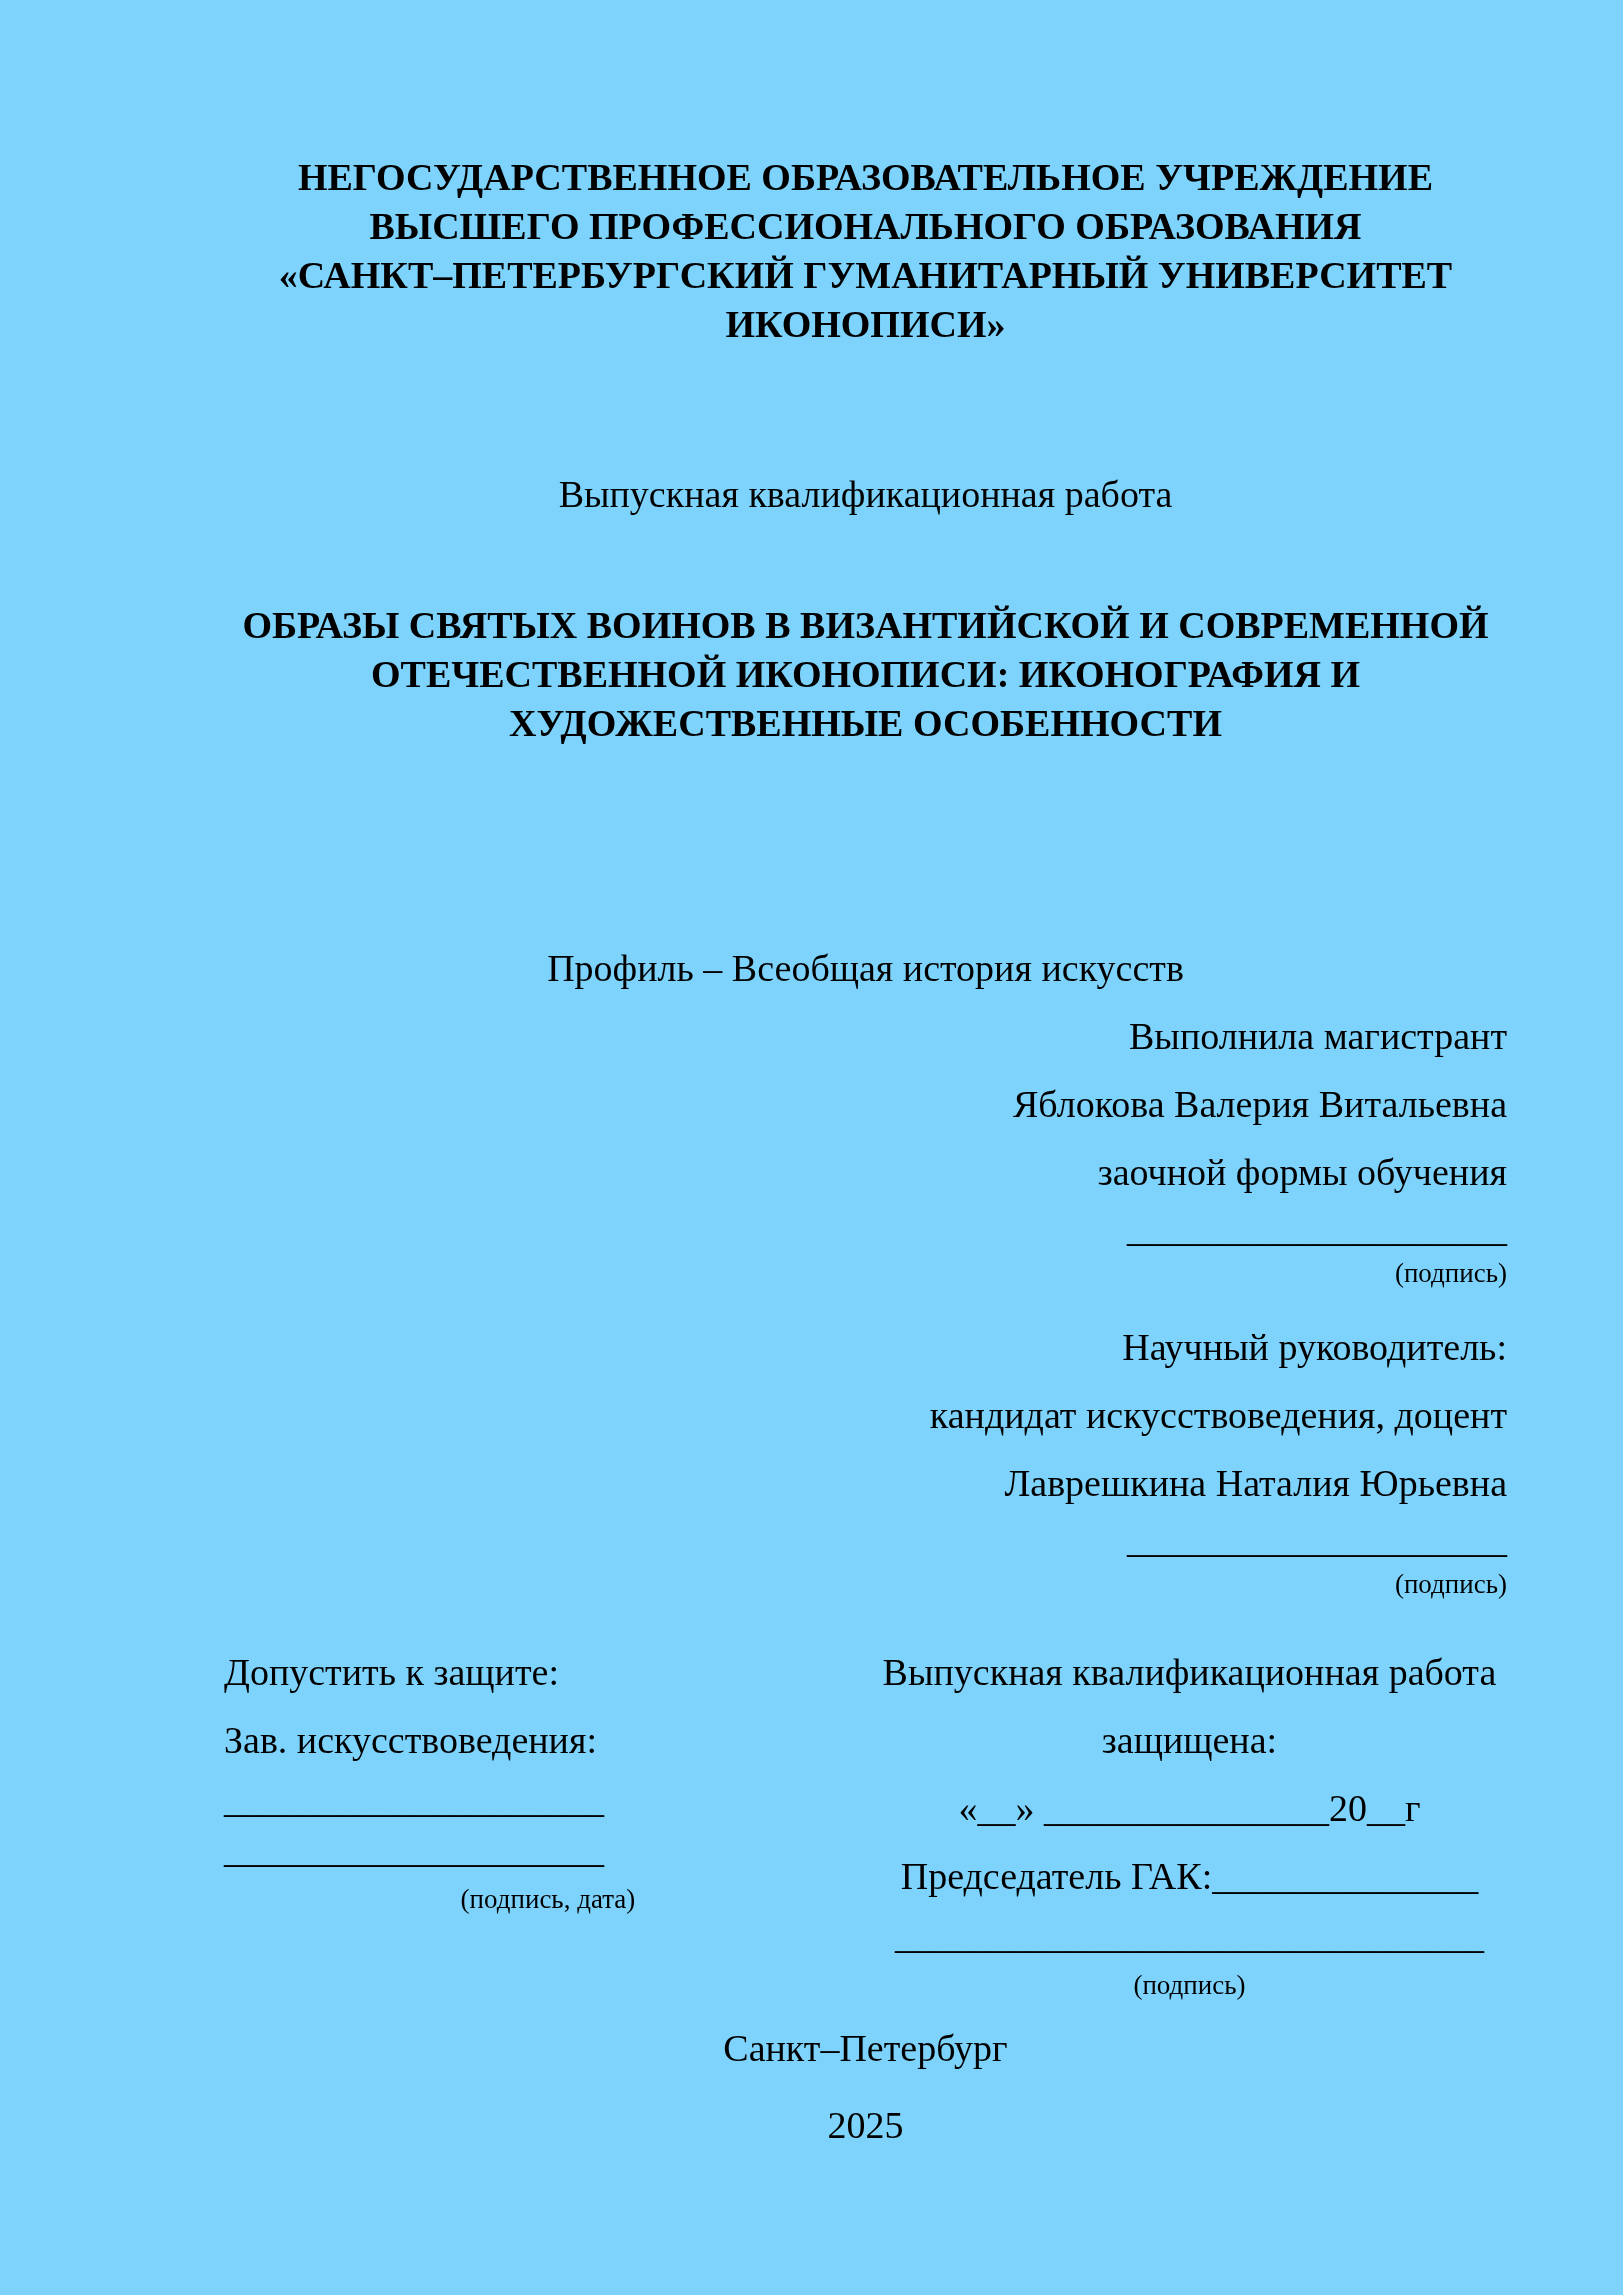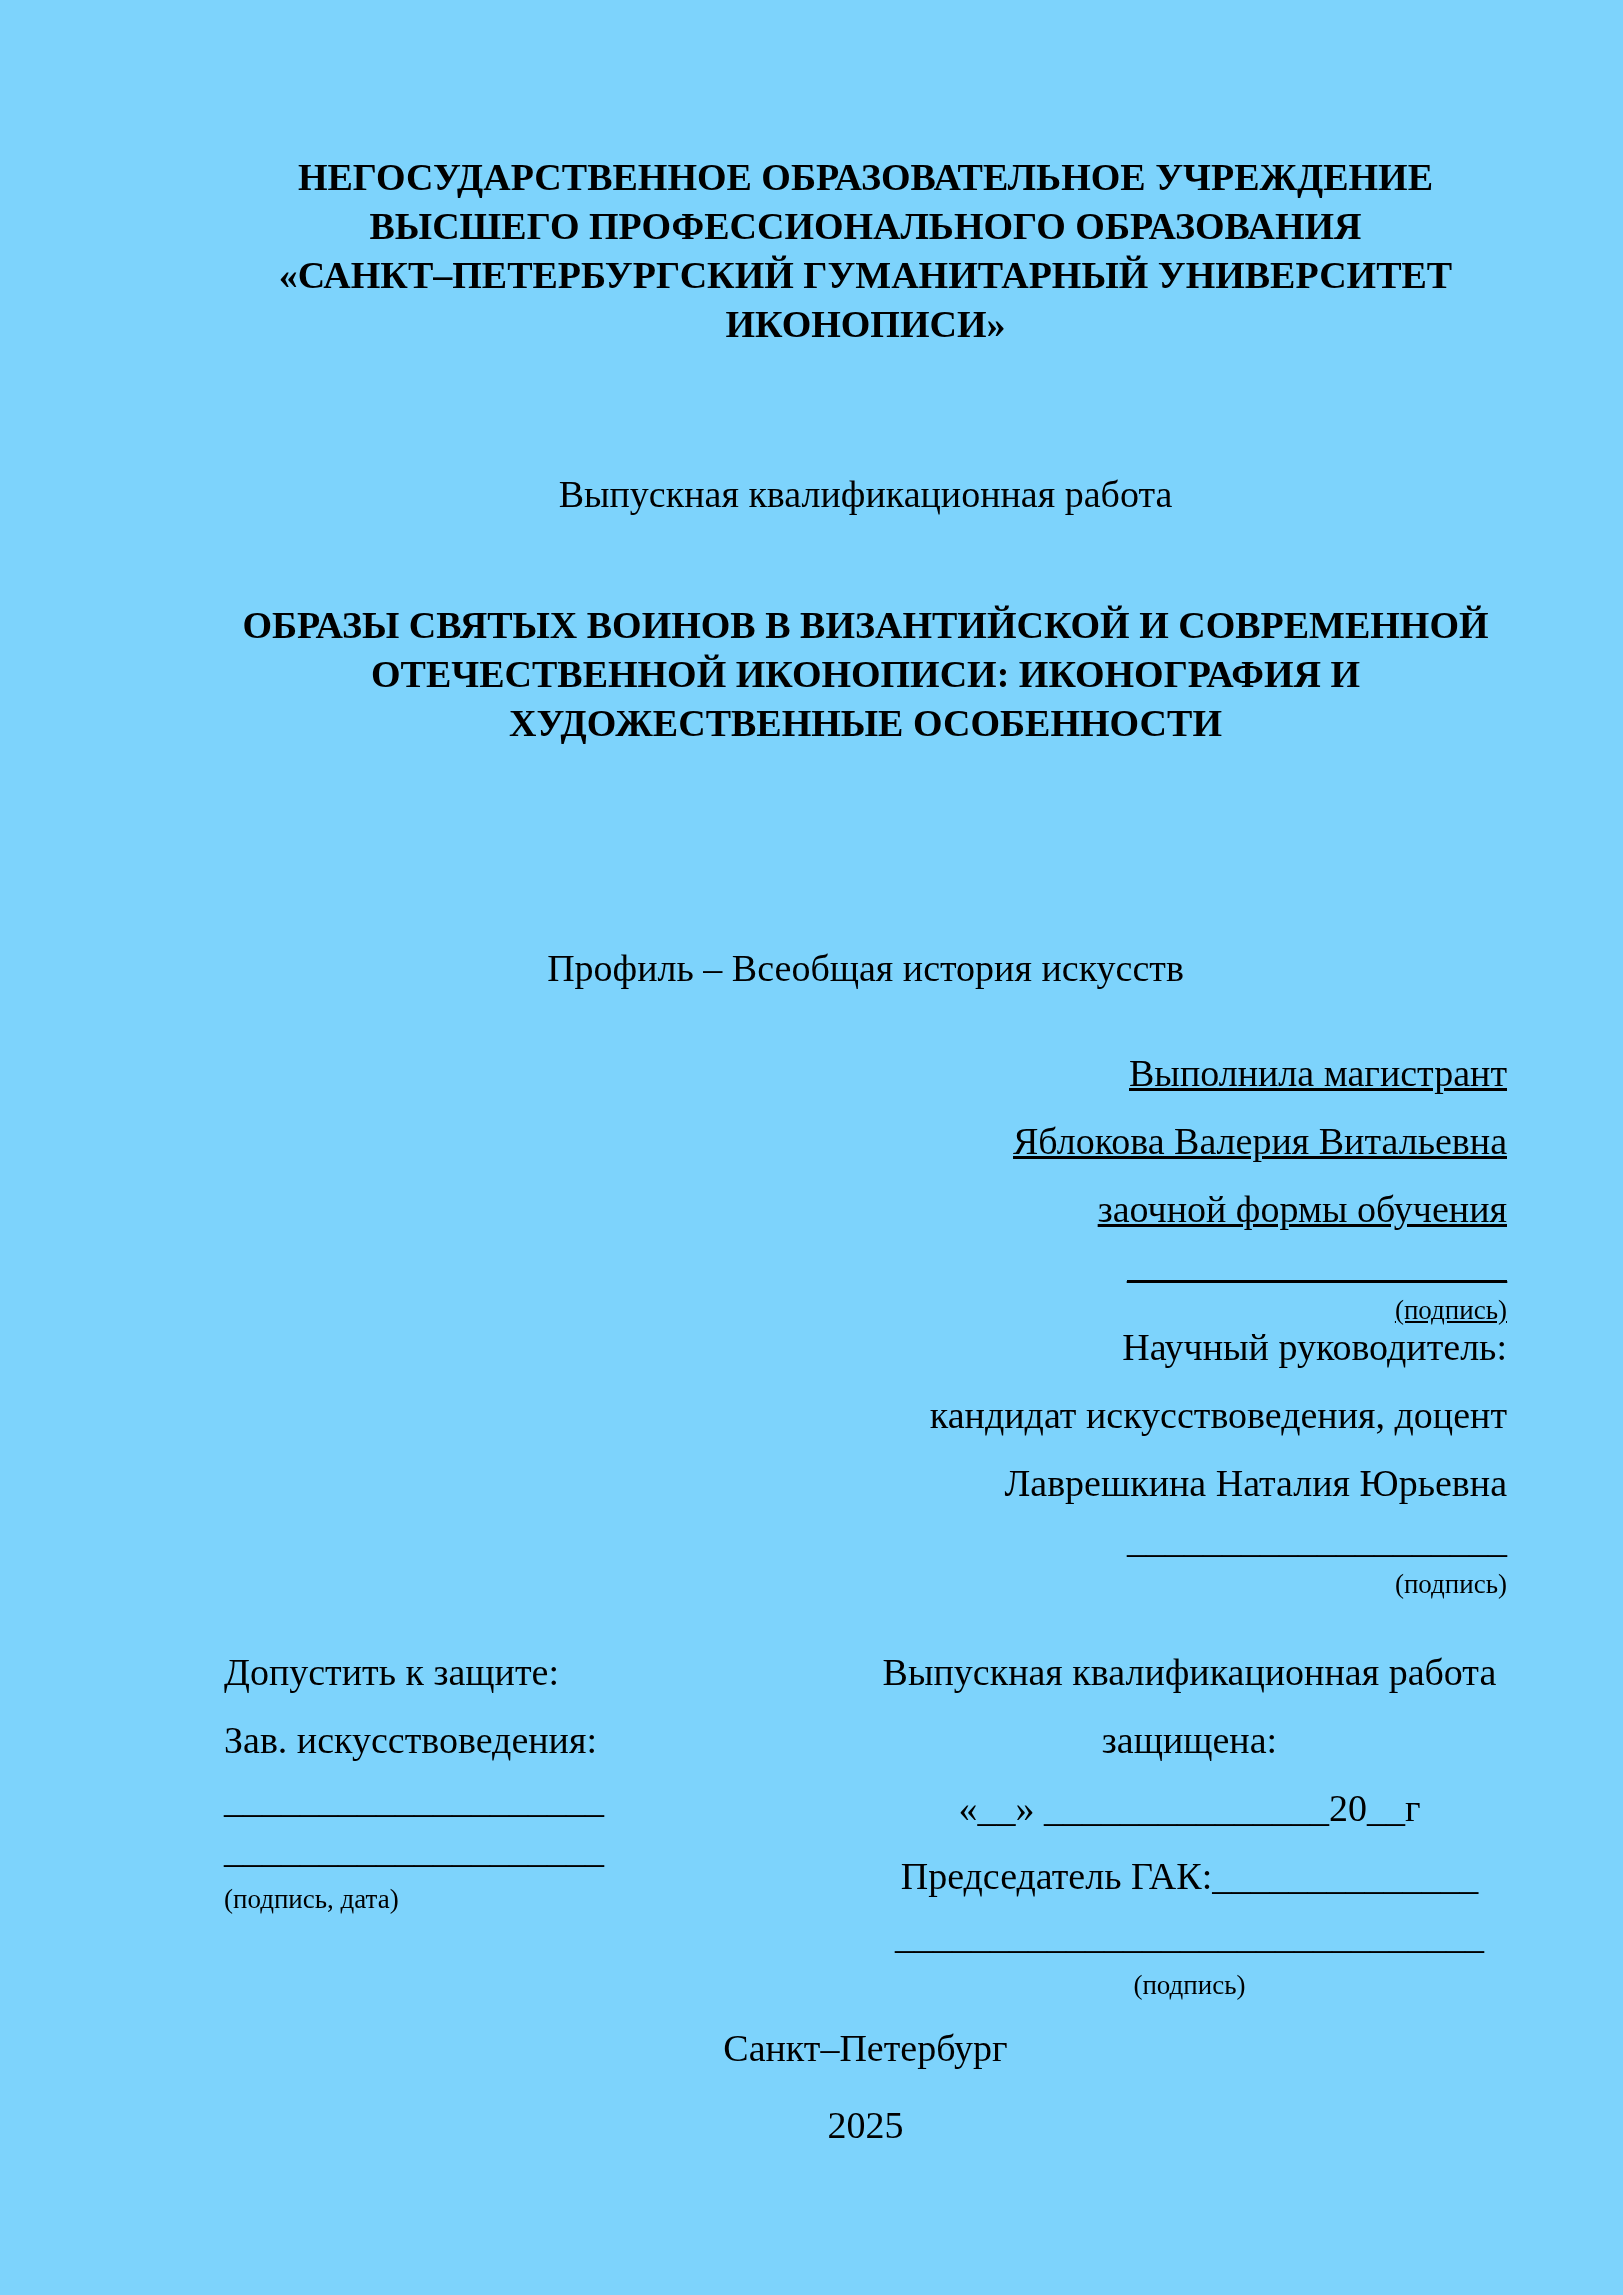--- a/index.html
+++ b/index.html
@@ -27,21 +27,21 @@
   .right  { text-align: right; }
   .bold   { font-weight: bold; }
 
   #header        { top: 153px; }
   #dept          { top: 401px; }
   #worktype      { top: 470px; }
   #title         { top: 601px; }
   #program       { top: 875px; }
   #profile       { top: 944px; }
 
-  #student       { top: 1039px; line-height: 68px; text-decoration: underline; }
+  #student       { top: 1002px; line-height: 68px; }
   #advisor       { top: 1313px; line-height: 68px; }
 
   .uline-row     { line-height: 44px; }
   .caption {
     font-size: 27px;
     line-height: 47px;
   }
 
   #bottom {
     top: 1638px;
@@ -52,21 +52,21 @@
     width: 50.5%;
     text-align: left;
   }
   .col-right {
     flex: 1;
     text-align: center;
   }
   .col-left .uline-row,
   .col-right .uline-row { line-height: 50px; }
   .col-left .caption,
-  .col-right .caption { line-height: 50px; }
+  .col-right .caption { line-height: 50px; text-align: center; }
 
   #city { top: 2024px; }
   #year { top: 2101px; }
 </style>
 </head>
 <body>
 
 <div class="page">
 
   <div id="header" class="block center bold">

